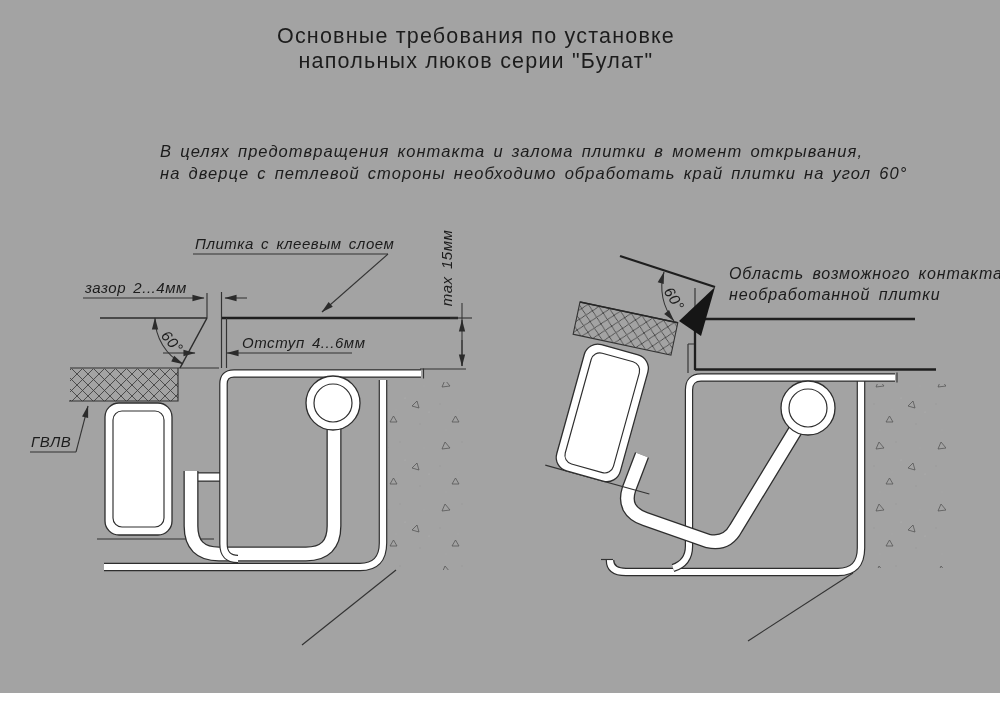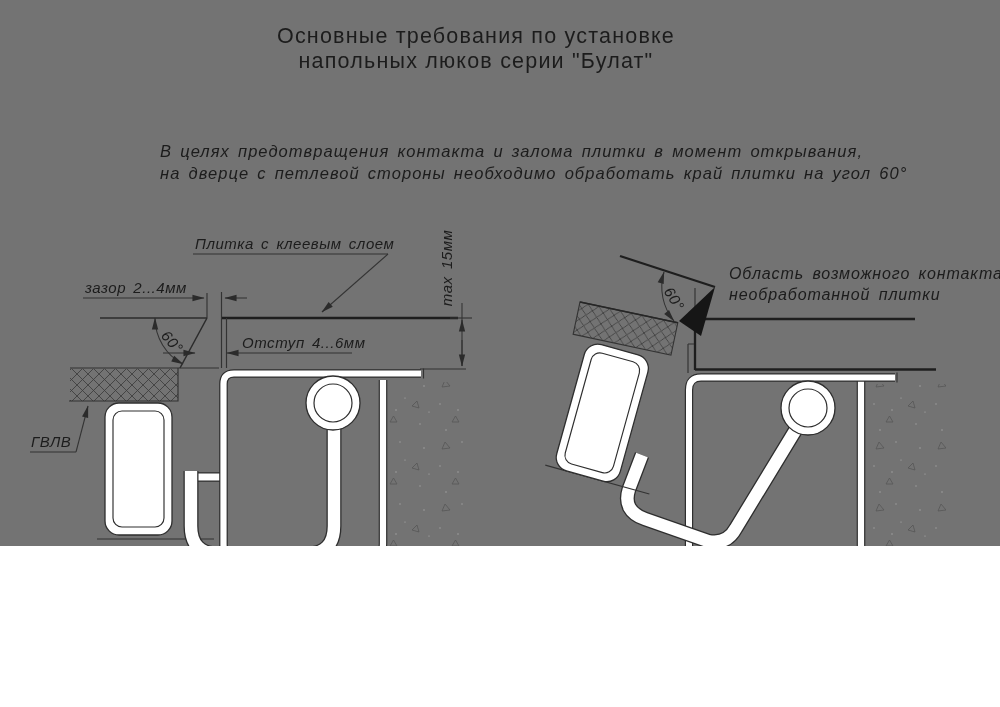--- a/index.html
+++ b/index.html
@@ -1,16 +1,16 @@
 <!DOCTYPE html>
 <html><head>
 <meta charset="utf-8">
 <style>
   html,body{margin:0;padding:0;background:#ffffff;}
-  .page{position:relative;width:1000px;height:546px;background:#737373;overflow:hidden;}
+  .page{position:relative;width:1000px;height:693px;background:#a3a3a3;overflow:hidden;}
   svg{display:block;}
   text{fill:#1c1c1c;}
   .ttl{font-family:"Liberation Sans",sans-serif;font-size:21.5px;letter-spacing:1.2px;}
   .note{font-family:"Liberation Sans",sans-serif;font-style:italic;font-size:16.5px;letter-spacing:1.05px;word-spacing:2.5px;}
   .lbl{font-family:"Liberation Sans",sans-serif;font-style:italic;font-size:15px;letter-spacing:.55px;word-spacing:2.5px;}
   .lbl-lg{font-family:"Liberation Sans",sans-serif;font-style:italic;font-size:16px;letter-spacing:.9px;word-spacing:3px;}
   .thin{stroke:#333;stroke-width:1.15;fill:none;}
   .med{stroke:#2b2b2b;stroke-width:1.5;fill:none;}
   .bold{stroke:#1e1e1e;stroke-width:2.3;fill:none;}
   .dim{stroke:#333;stroke-width:1.05;fill:none;}

